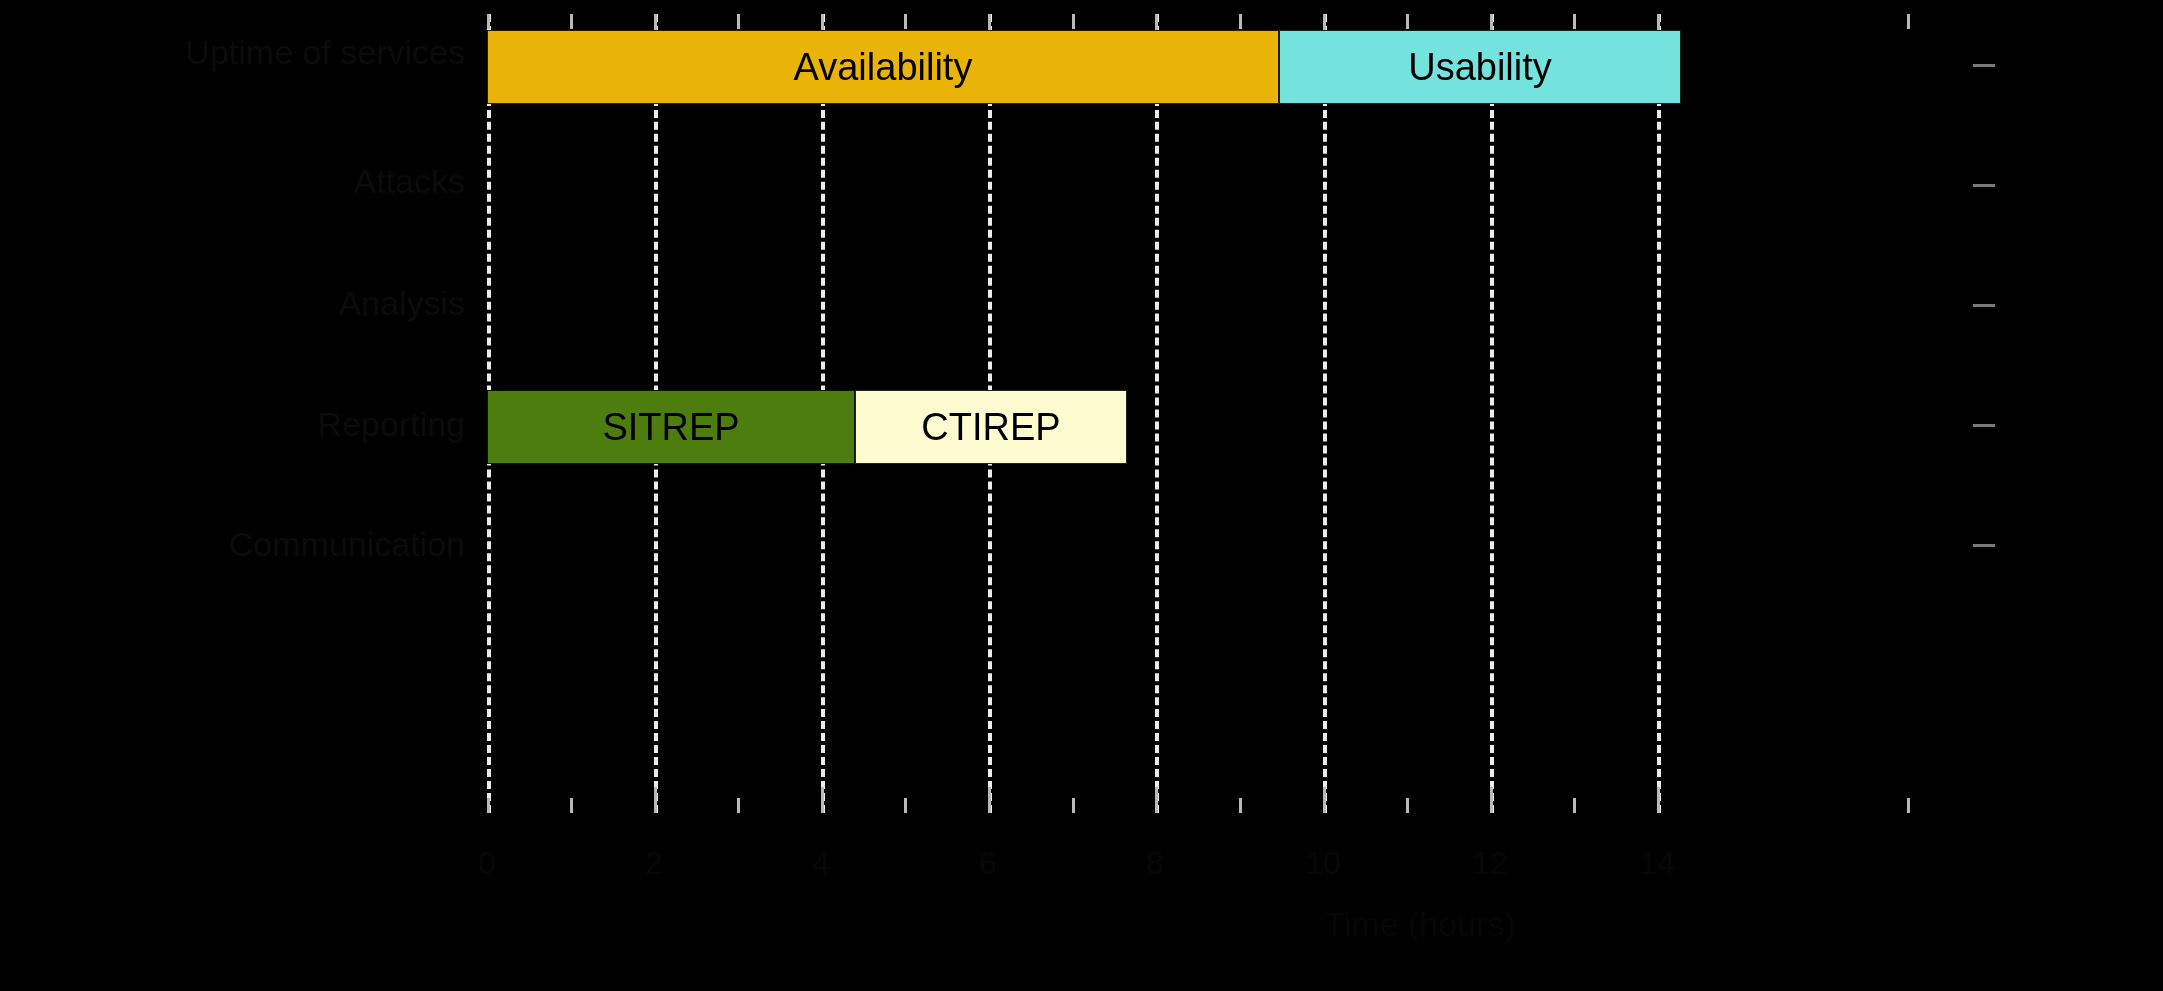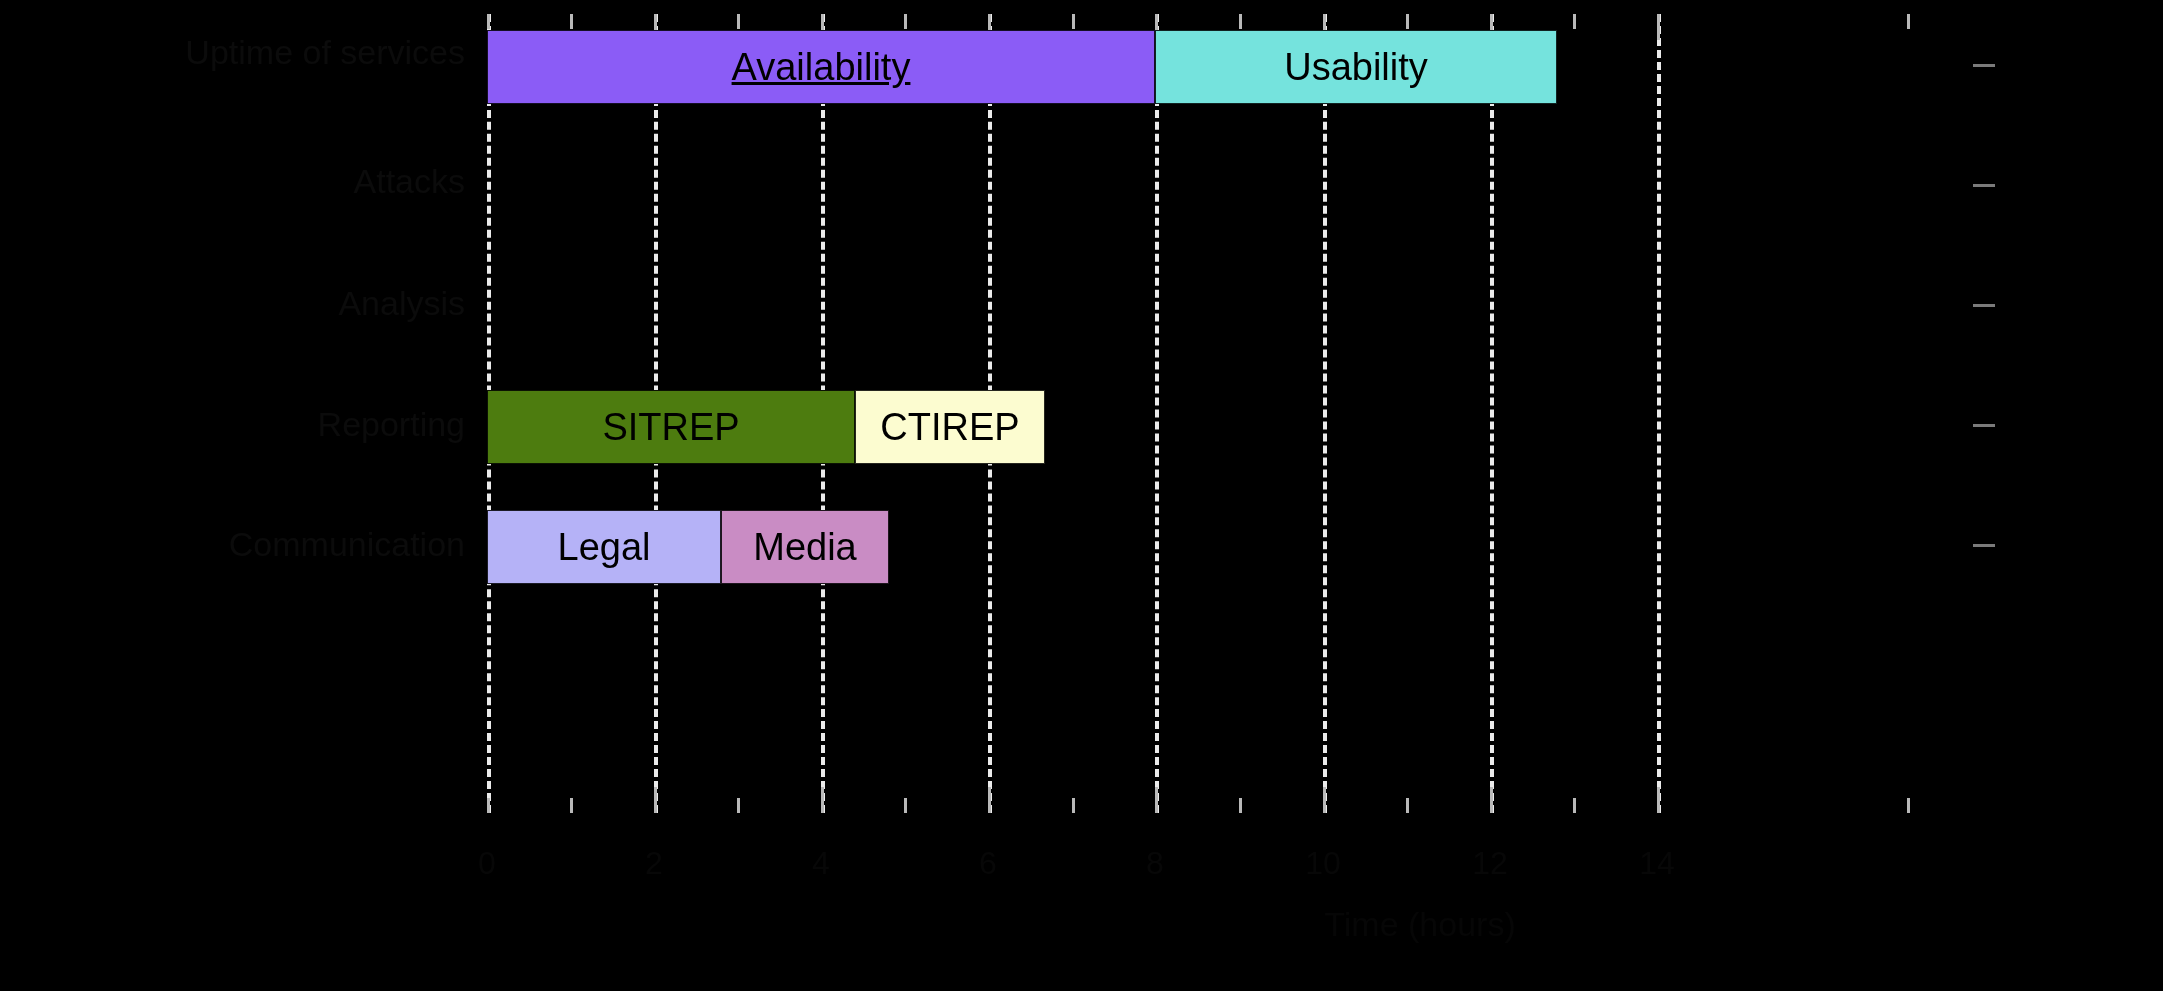--- a/index.html
+++ b/index.html
@@ -142,47 +142,39 @@
     <div class="tick bot major" style="left:1170px;"></div>
     <div class="tick bot minor" style="left:1420px;"></div>
 
     <div class="rowtick" style="left:1486px; top:50px;"></div>
     <div class="rowtick" style="left:1486px; top:170px;"></div>
     <div class="rowtick" style="left:1486px; top:290px;"></div>
     <div class="rowtick" style="left:1486px; top:410px;"></div>
     <div class="rowtick" style="left:1486px; top:530px;"></div>
 
     <div class="row" style="top:16px;">
-      <div class="seg" style="width:668px;background:#8b5cf6;text-decoration:underline;">
+      <div class="seg" style="width:792px;background:#eab308;">
         <span class="seg-label">Availability</span>
       </div>
       <div class="seg" style="width:402px;background:#75e3dd;">
         <span class="seg-label">Usability</span>
       </div>
     </div>
 
 
 
     <div class="row" style="top:376px;">
       <div class="seg" style="width:368px;background:#4d7c0f;">
         <span class="seg-label">SITREP</span>
       </div>
-      <div class="seg" style="width:190px;background:#fcfcd0;">
+      <div class="seg" style="width:272px;background:#fcfcd0;">
         <span class="seg-label">CTIREP</span>
       </div>
     </div>
 
-    <div class="row" style="top:496px;">
-      <div class="seg" style="width:234px;background:#b5b2f7;">
-        <span class="seg-label">Legal</span>
-      </div>
-      <div class="seg" style="width:168px;background:#c98cc4;">
-        <span class="seg-label">Media</span>
-      </div>
-    </div>
 
   </div>
 
   <div class="xticklabel" style="left:487px;  top:845px;">0</div>
   <div class="xticklabel" style="left:654px;  top:845px;">2</div>
   <div class="xticklabel" style="left:821px;  top:845px;">4</div>
   <div class="xticklabel" style="left:988px;  top:845px;">6</div>
   <div class="xticklabel" style="left:1155px; top:845px;">8</div>
   <div class="xticklabel" style="left:1323px; top:845px;">10</div>
   <div class="xticklabel" style="left:1490px; top:845px;">12</div>

